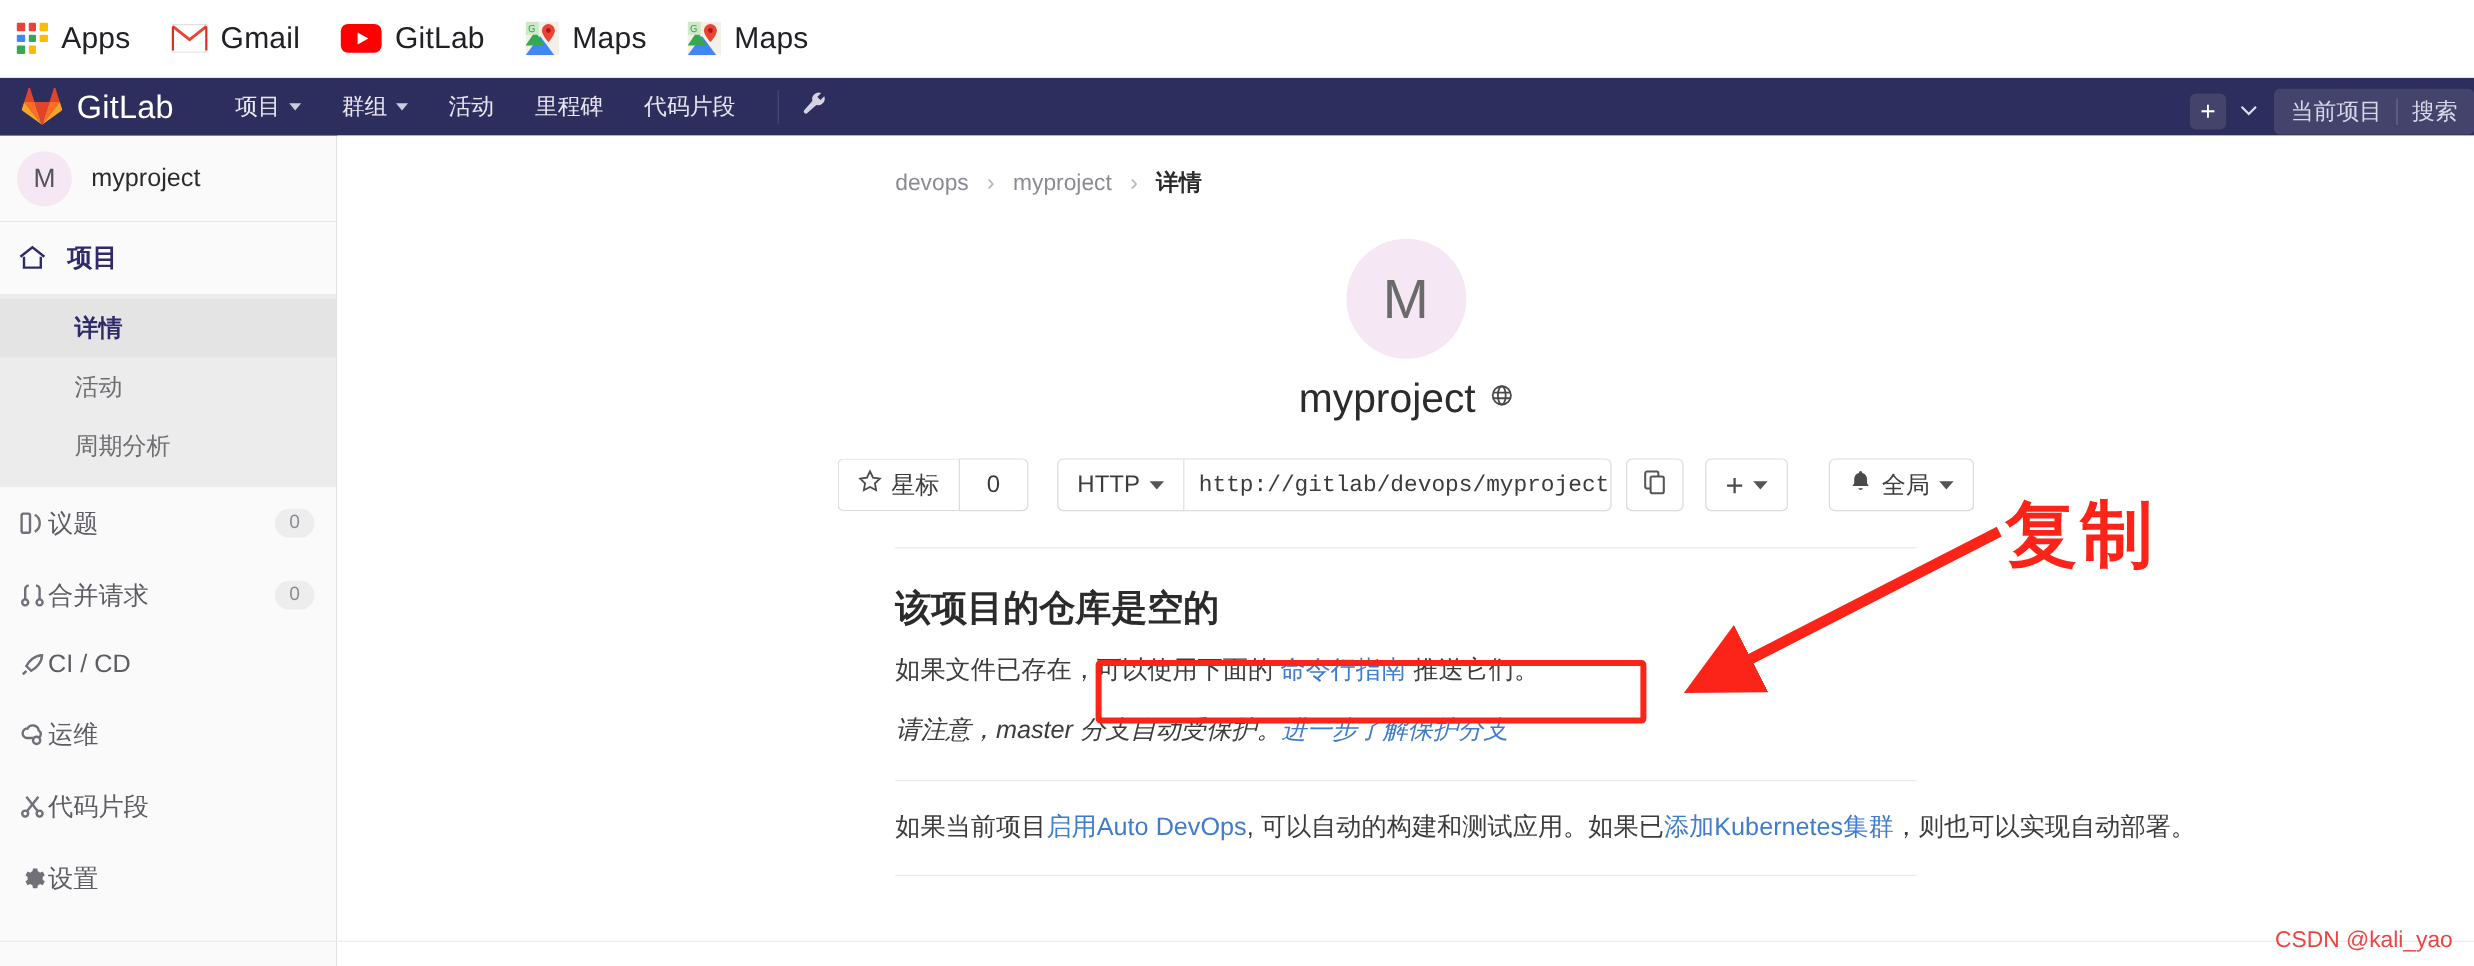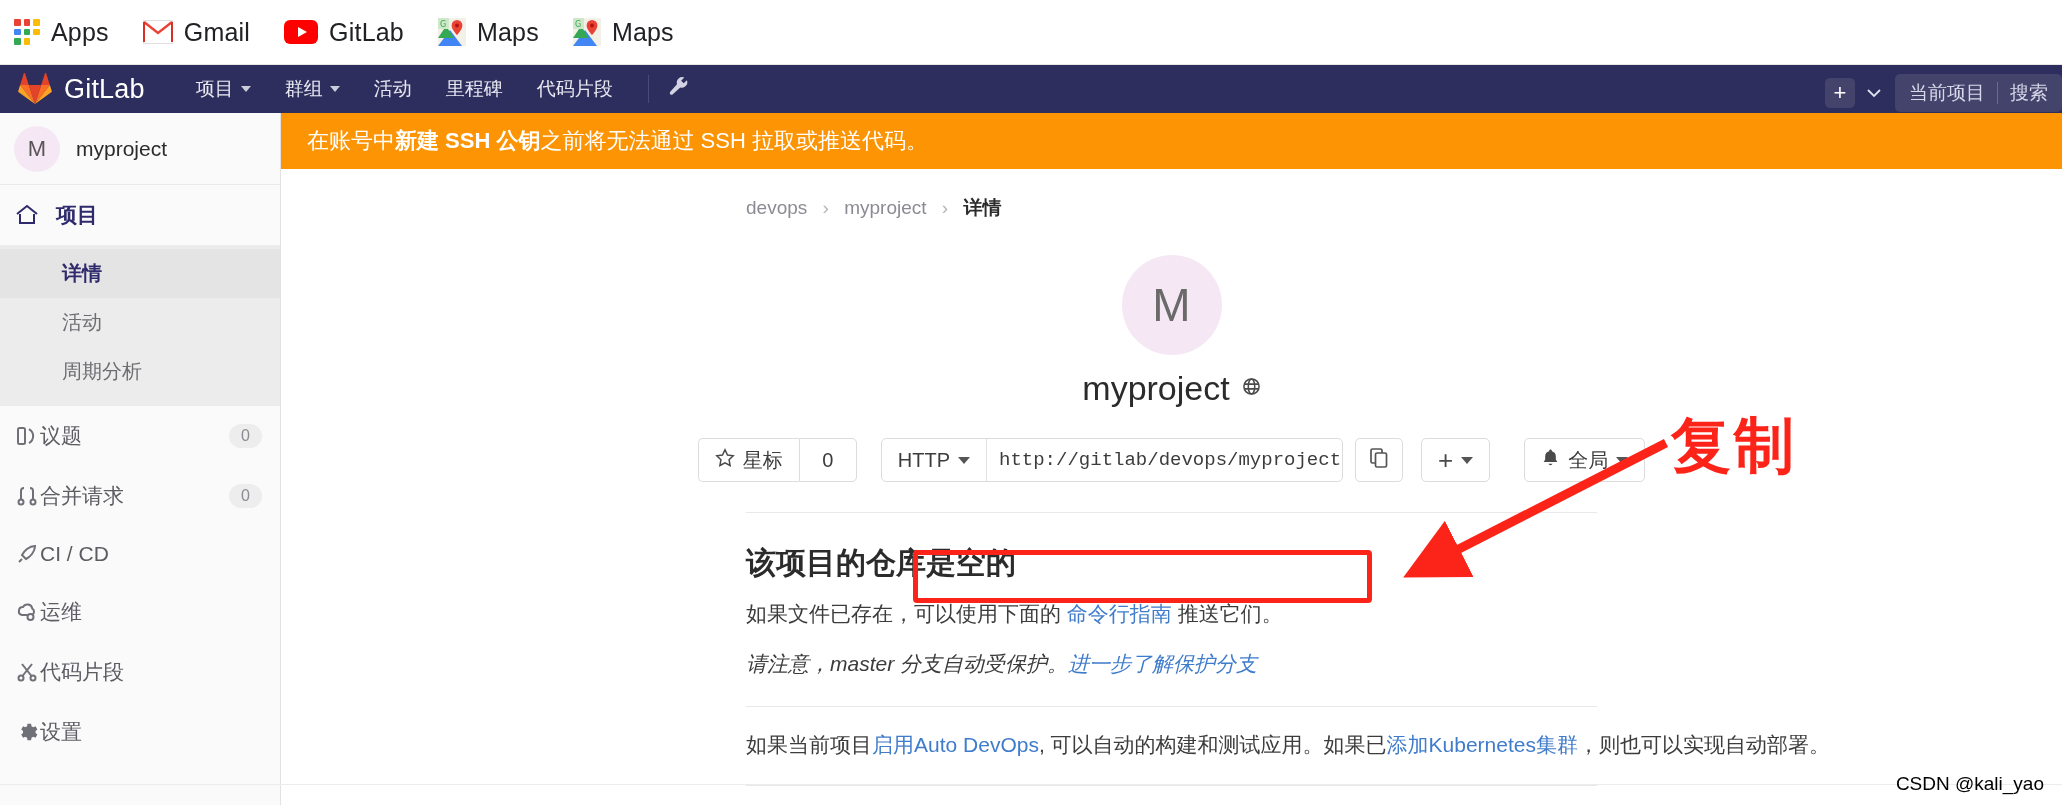--- a/index.html
+++ b/index.html
@@ -260,21 +260,21 @@
     position:absolute;
     left: 1390px; top: 293px;
     color:#fc2419; font-size: 60px; font-weight:700;
     letter-spacing: 3px;
     pointer-events:none;
   }
   .annot-arrow { position:absolute; left: 1100px; top: 320px; pointer-events:none; }
 
   .watermark {
     position:absolute; right: 18px; bottom: 10px;
-    color:#000000; font-size:19px;
+    color:#ef4444; font-size:19px;
   }
   .wm-line {
     position:absolute; right:0; bottom: 20px;
     width: 2062px; height:1px; background:#ececec;
   }
 </style>
 </head>
 <body>
 
 <div class="bookmarks-bar">
@@ -489,25 +489,20 @@
             <path d="M12 8a4 4 0 1 0 0 8 4 4 0 0 0 0-8zm9.4 4a7.6 7.6 0 0 0-.1-1.2l2-1.6-2-3.4-2.4 1a7.6 7.6 0 0 0-2-1.2l-.4-2.6h-4l-.4 2.6a7.6 7.6 0 0 0-2 1.2l-2.4-1-2 3.4 2 1.6a7.6 7.6 0 0 0 0 2.4l-2 1.6 2 3.4 2.4-1a7.6 7.6 0 0 0 2 1.2l.4 2.6h4l.4-2.6a7.6 7.6 0 0 0 2-1.2l2.4 1 2-3.4-2-1.6c.07-.4.1-.8.1-1.2z"></path>
           </svg>
         </span>
         <span class="lbl">设置</span>
       </div>
     </div>
   </div>
 
   <div class="main">
 
-    <div class="banner">
-      <span>在账号中 </span>
-        <b>新建 SSH 公钥</b>
-        <span> 之前将无法通过 SSH 拉取或推送代码。</span>
-    </div>
 
     <div class="content">
 
       <div class="breadcrumb">
         <a>devops</a>
         <span class="sep">›</span>
         <a>myproject</a>
         <span class="sep">›</span>
         <span class="cur">详情</span>
       </div>

